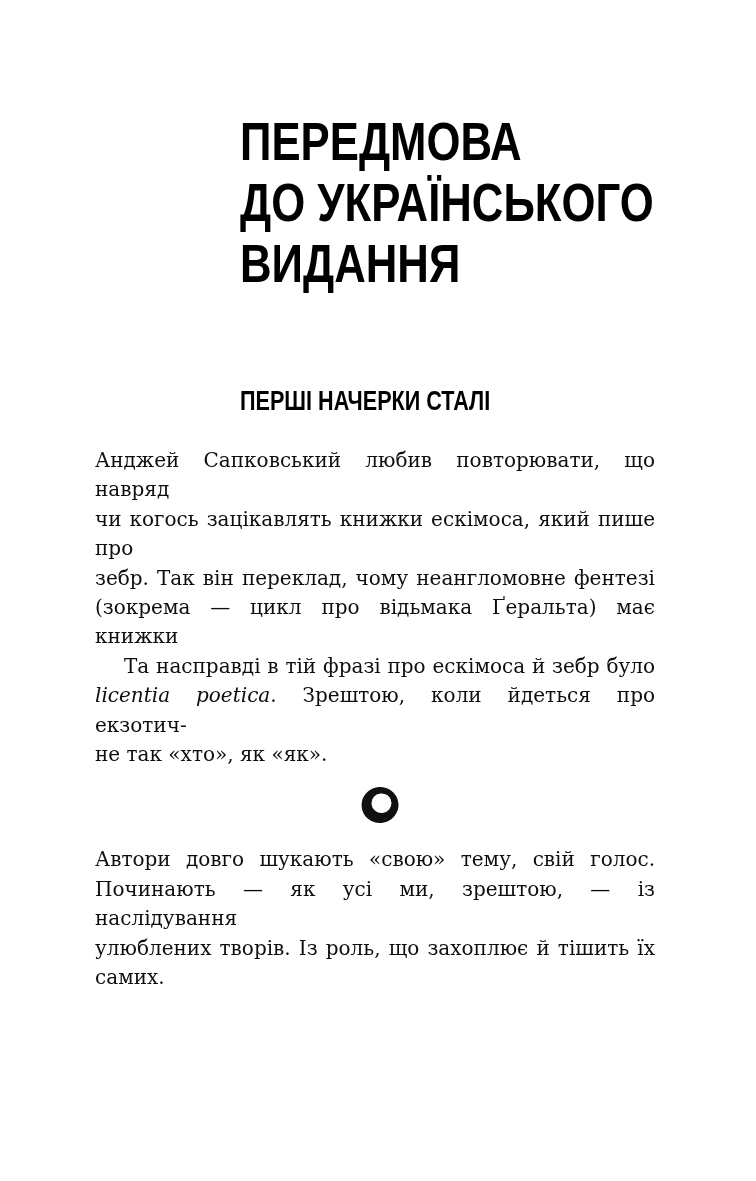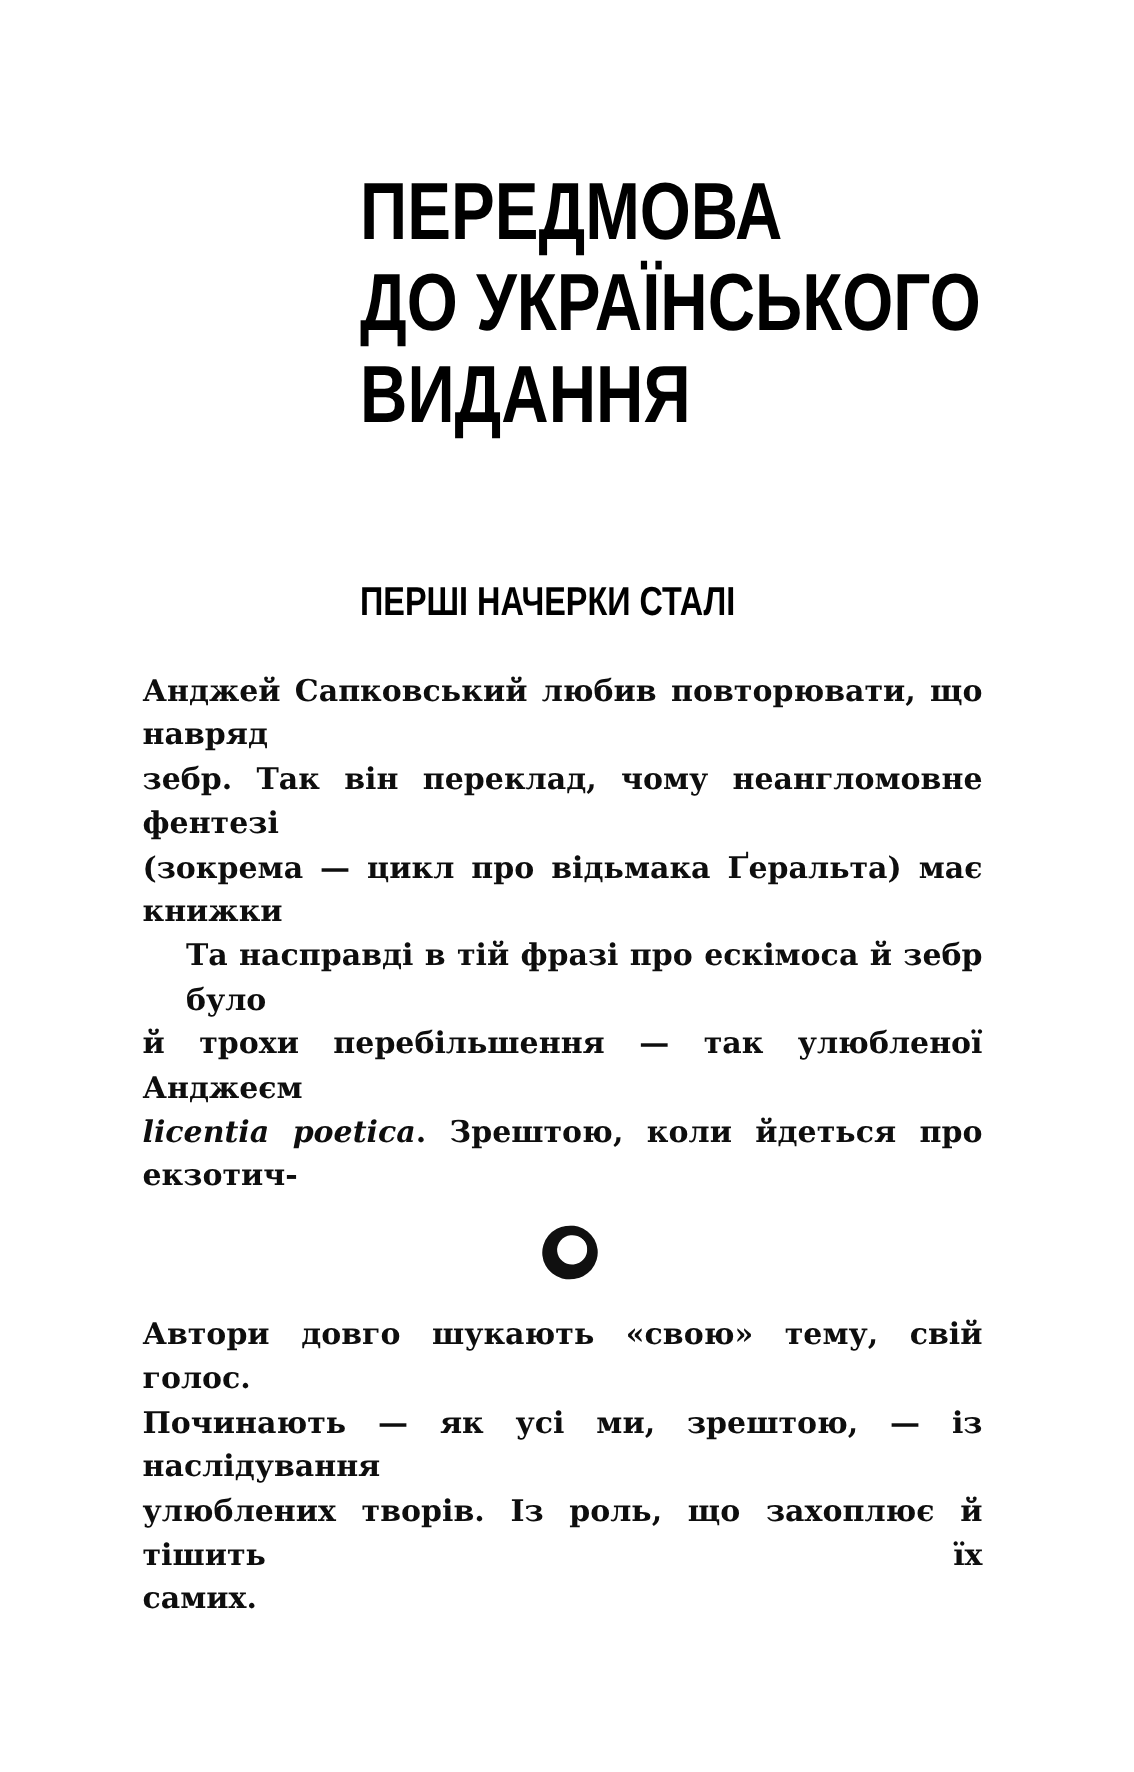--- a/index.html
+++ b/index.html
@@ -35,21 +35,21 @@
     transform-origin:left top;
     white-space:nowrap;
   }
   
   .body-text{
     position:absolute;left:95px;top:446px;width:560px;
     font-size:20px;
     line-height:29.4px;
     color:#0e0e0e;
   }
-  .bl{text-align:justify;text-align-last:justify;font-weight:bold;}
+  .bl{text-align:justify;text-align-last:justify;}
   .bl.end{text-align-last:left;}
   .bl.ind{padding-left:29px;}
   .it{font-style:italic;}
   
   .ornament{
     height:36px;
     margin:18px 0 22px 0;
     display:flex;justify-content:center;align-items:center;
   }
   .ornament svg{transform:translateX(5px) rotate(-6deg);}
@@ -64,28 +64,29 @@
     <div>ДО УКРАЇНСЬКОГО</div>
     <div>ВИДАННЯ</div>
   </div>
 
   <div class="section-heading">ПЕРШІ НАЧЕРКИ СТАЛІ</div>
 
   <div class="body-text">
 
     <div>
       <div class="bl">Анджей Сапковський любив повторювати, що навряд</div>
+      <div class="bl">чи когось зацікавлять книжки ескімоса, який пише про</div>
       <div class="bl">зебр. Так він переклад, чому неангломовне фентезі</div>
       <div class="bl">(зокрема — цикл про відьмака Ґеральта) має книжки</div>
     </div>
 
     <div>
       <div class="bl ind">Та насправді в тій фразі про ескімоса й зебр було</div>
-      <div class="bl">й трохи перебільшення — так улюбленої Анджеєм</div>
       <div class="bl"><span class="it">licentia poetica</span><span>. Зрештою, коли йдеться про екзотич-</span></div>
+      <div class="bl end">не так «хто», як «як».</div>
     </div>
 
 
     <div class="ornament">
       <svg width="38" height="36" viewBox="0 0 38 36" aria-hidden="true">
         <ellipse cx="19" cy="18" rx="18.5" ry="18" fill="#101010"></ellipse>
         <ellipse cx="20.6" cy="16.4" rx="10" ry="9.8" fill="#ffffff"></ellipse>
         <ellipse cx="22" cy="15.6" rx="8.6" ry="8.2" fill="#ffffff" transform="rotate(14 22 15.6)"></ellipse>
       </svg>
     </div>

